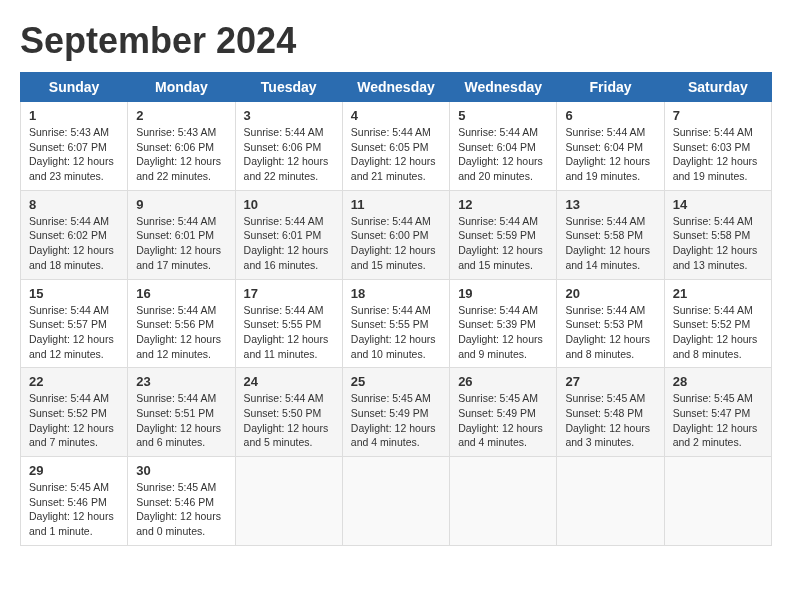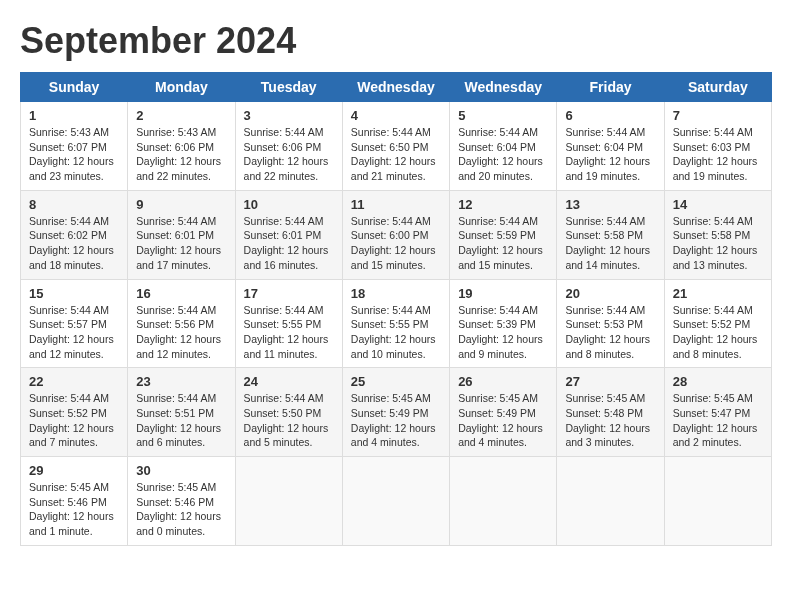--- a/index.html
+++ b/index.html
@@ -130,21 +130,21 @@
         <div class="day-info">
           <span>Sunrise: 5:44 AM</span><br>
           <span>Sunset: 6:06 PM</span><br>
           <span>Daylight: 12 hours and 22 minutes.</span>
         </div>
       </td>
         <td>
         <span class="day-number">4</span>
         <div class="day-info">
           <span>Sunrise: 5:44 AM</span><br>
-          <span>Sunset: 6:50 PM</span><br>
+          <span>Sunset: 6:05 PM</span><br>
           <span>Daylight: 12 hours and 21 minutes.</span>
         </div>
       </td>
         <td>
         <span class="day-number">5</span>
         <div class="day-info">
           <span>Sunrise: 5:44 AM</span><br>
           <span>Sunset: 6:04 PM</span><br>
           <span>Daylight: 12 hours and 20 minutes.</span>
         </div>

